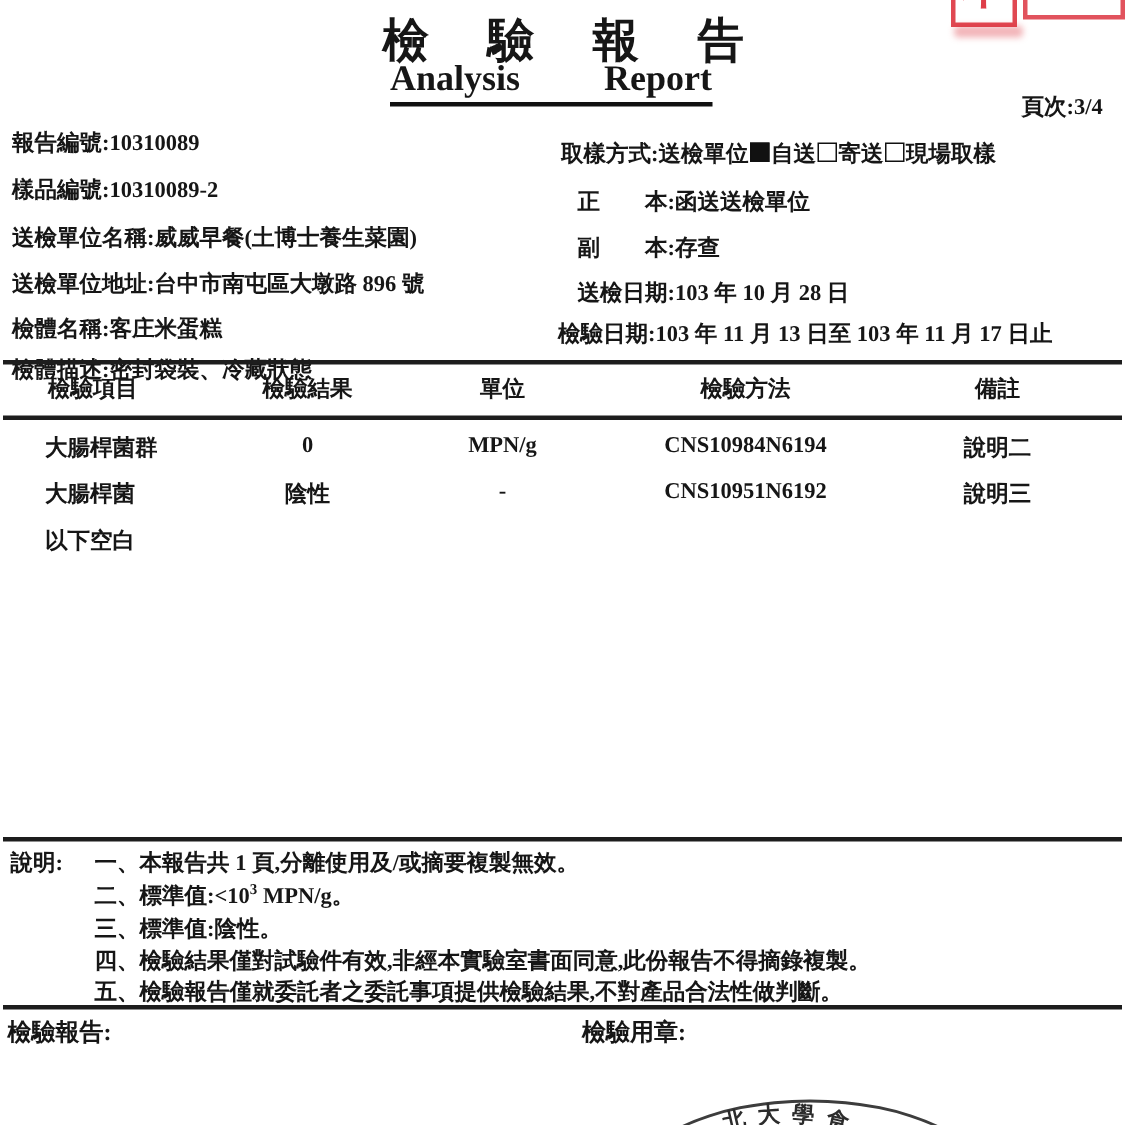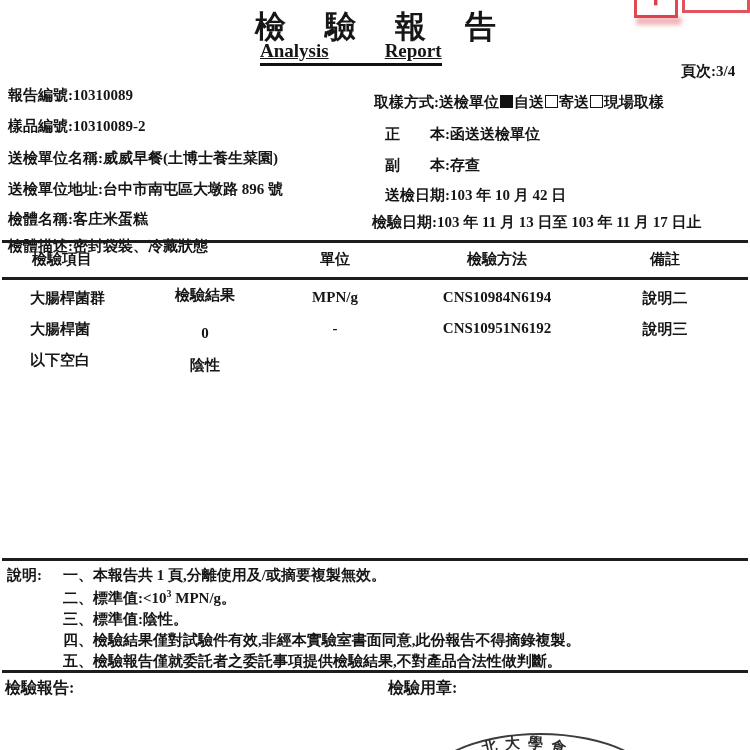--- a/index.html
+++ b/index.html
@@ -6,40 +6,40 @@
   .page{
     position:relative; width:750px; height:750px; overflow:hidden;
     background:#ffffff; color:#161616;
     font-family:"Liberation Serif","DejaVu Serif",serif;
     font-size:15px; font-weight:600;
   }
   .abs{position:absolute; white-space:nowrap;}
 
   
   .title{left:243px; top:6px; font-size:31px; font-weight:bold; letter-spacing:39px;margin-left:12px;}
-  .subtitle{left:260px; top:40px; font-size:19px; font-weight:bold;
-            border-bottom:3px solid #111; padding-bottom:1px;text-decoration:underline;}
+  .subtitle{left:260px; top:40px; font-size:24px; font-weight:bold;
+            border-bottom:3px solid #111; padding-bottom:1px;}
   .subtitle .gap{display:inline-block; width:56px;}
 
   
   .info-left{left:8px;margin-top:24px;}
   .info-right{left:385px;}
   .pageno{left:681px;}
   .sampling{left:374px;}
   .cb{display:inline-block; width:13px; height:13px; vertical-align:-1px;
       border:1.6px solid #111; margin:0 1px; box-sizing:border-box;}
   .cb.filled{background:#111; border-color:#111;}
 
   
   .rule{position:absolute; left:2px; width:746px; background:#1d1d1d;}
 
   
   .cell{position:absolute; white-space:nowrap;}
   .ctr{transform:translateX(-50%);}
-  .col1h{left:62px;text-align:right;} .col2{left:205px;margin-top:36px;} .col3{left:335px;}
+  .col1h{left:62px;text-align:right;} .col2{left:205px;} .col3{left:335px;}
   .col4{left:497px;} .col5{left:665px;}
   .col1{left:30px;}
 
   
   .note-label{left:7px;}
   .note{left:63px;}
   .note sup{font-size:10px; vertical-align:6px;}
 
   
   .signer{left:5px; font-size:16px;}
@@ -88,21 +88,21 @@
 
   <div class="abs sampling" style="top:93px">
     <span>取樣方式:送檢單位</span><span class="cb filled"></span><span>自送</span><span class="cb"></span><span>寄送</span><span class="cb"></span><span>現場取樣</span>
   </div>
   <div class="abs info-right" style="top:125px">正　　本:函送送檢單位</div>
 
   <div class="abs info-left" style="top:156px">送檢單位地址:台中市南屯區大墩路 896 號</div>
   <div class="abs info-right" style="top:156px">副　　本:存查</div>
 
   <div class="abs info-left" style="top:186px">檢體名稱:客庄米蛋糕</div>
-  <div class="abs info-right" style="top:186px">送檢日期:103 年 10 月 42 日</div>
+  <div class="abs info-right" style="top:186px">送檢日期:103 年 10 月 28 日</div>
 
   <div class="abs info-left" style="top:213px">檢體描述:密封袋裝、冷藏狀態</div>
   <div class="abs" style="left:372px; top:213px">檢驗日期:103 年 11 月 13 日至 103 年 11 月 17 日止</div>
 
   <div class="rule" style="top:240px; height:2.5px"></div>
 
   <div>
     <span class="cell ctr col1h" style="top:250px">檢驗項目</span>
     <span class="cell ctr col2" style="top:250px">檢驗結果</span>
     <span class="cell ctr col3" style="top:250px">單位</span>

